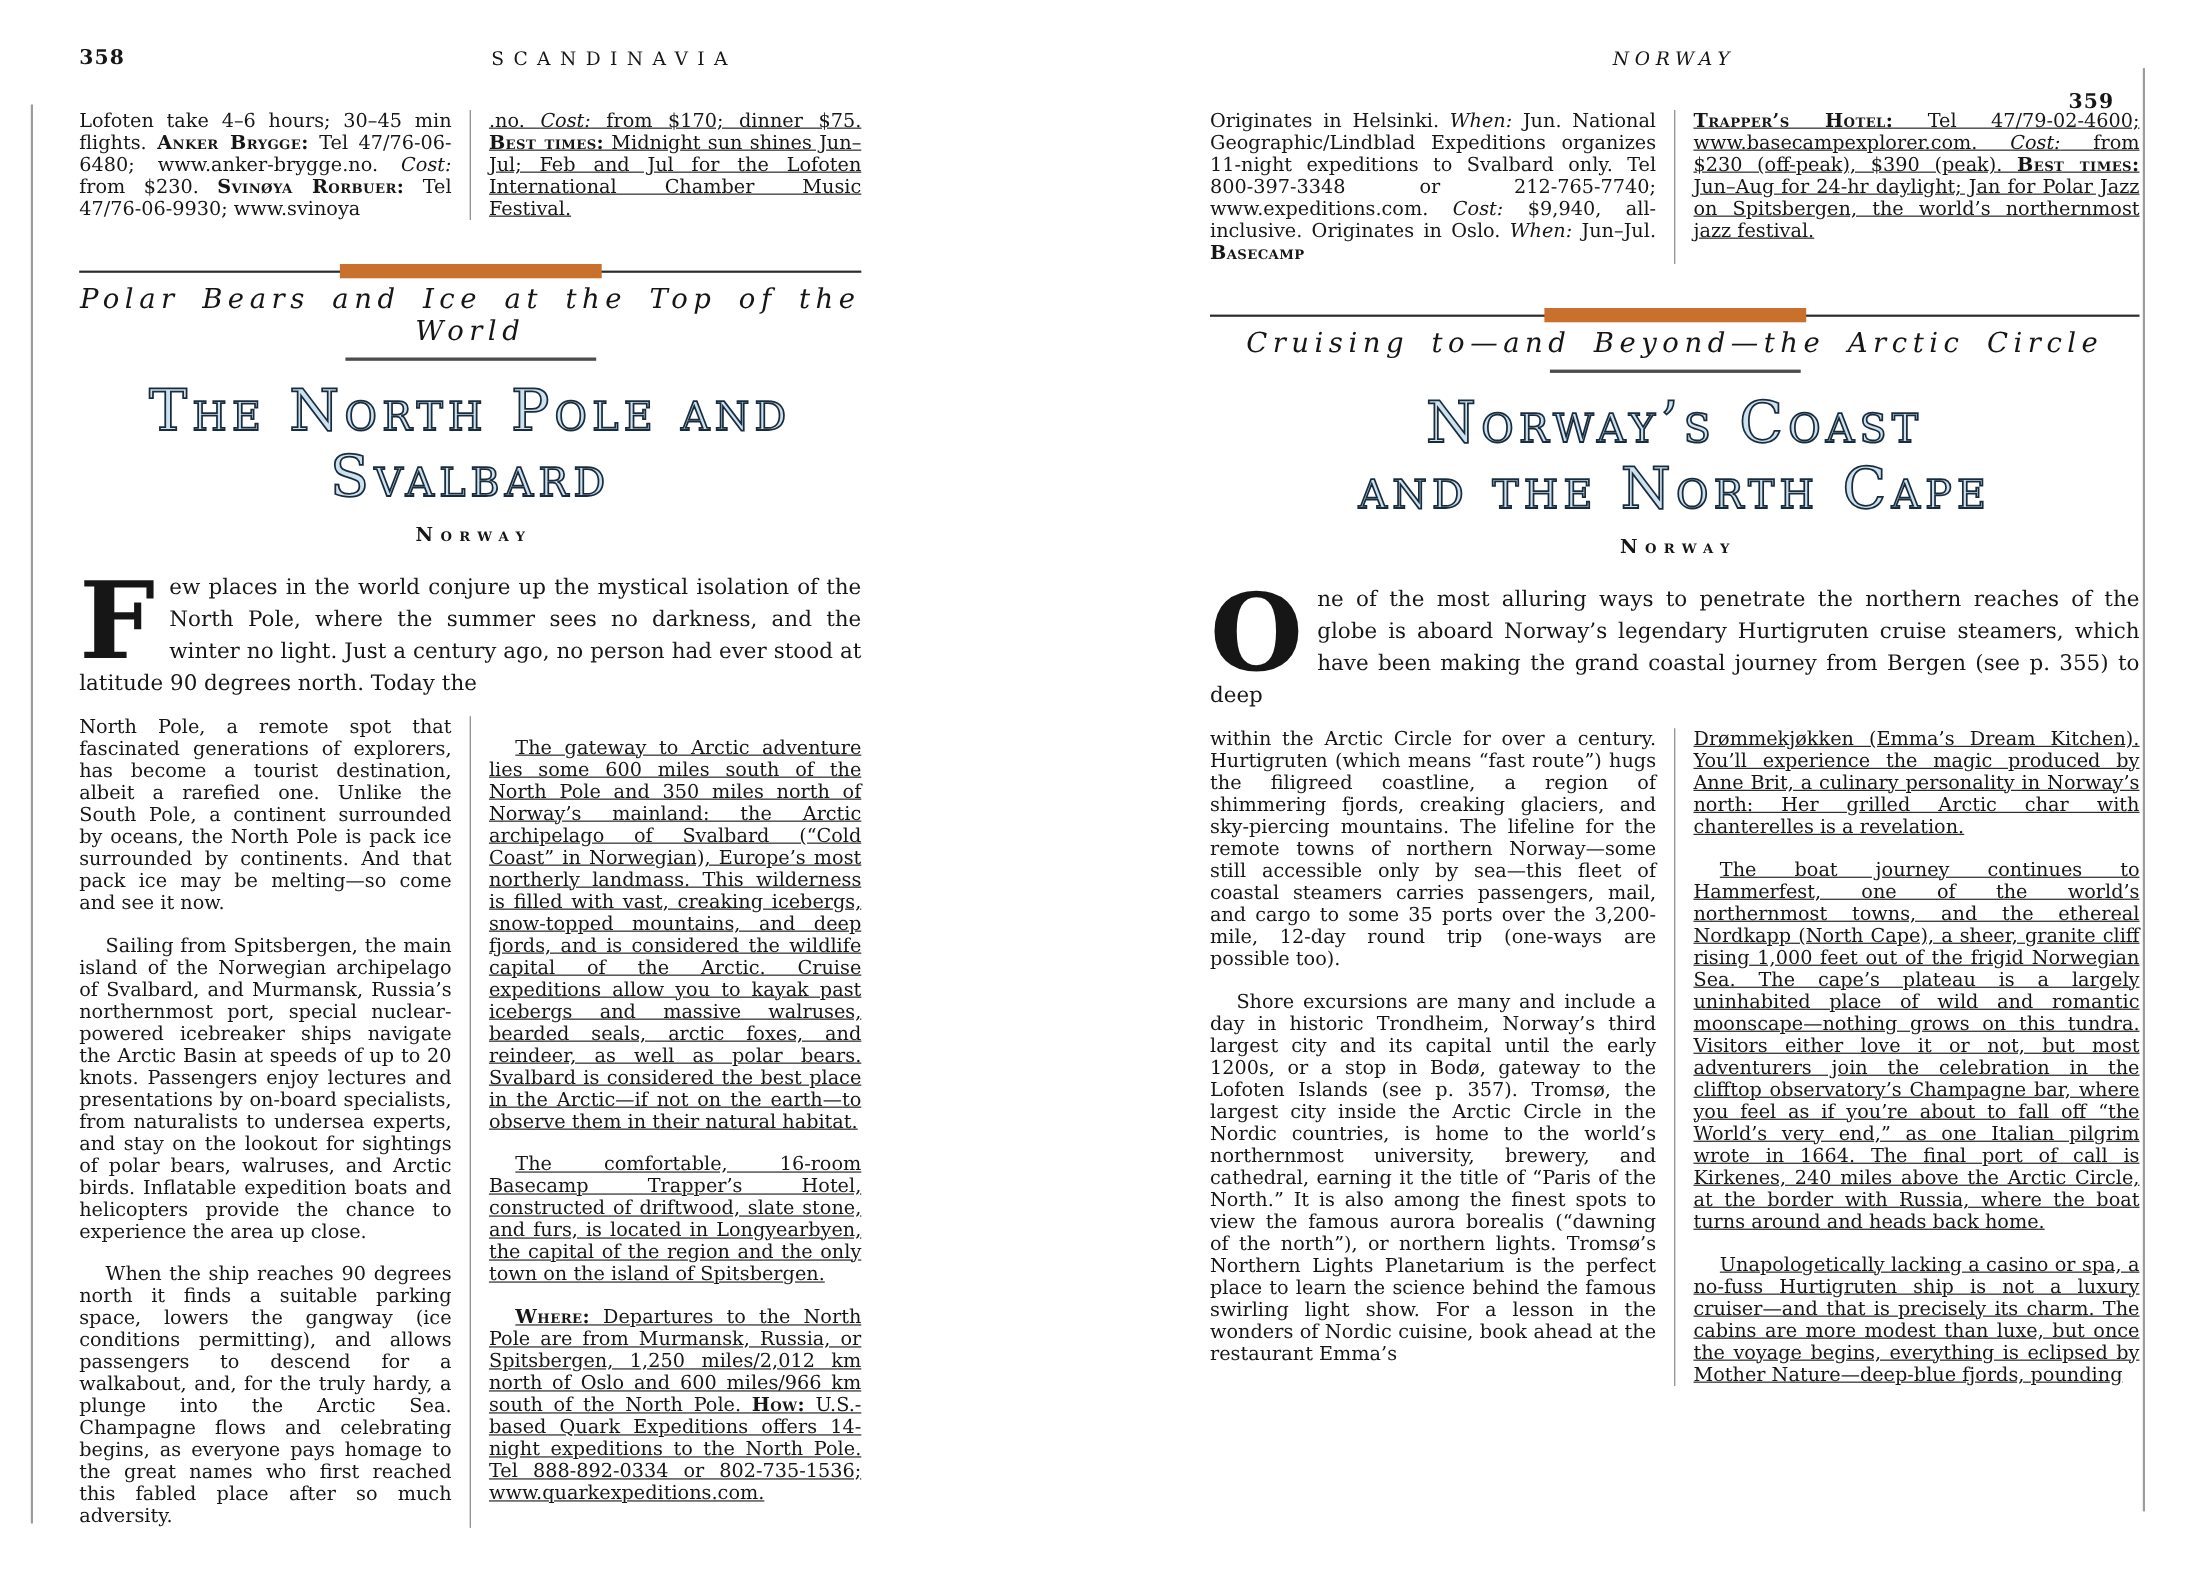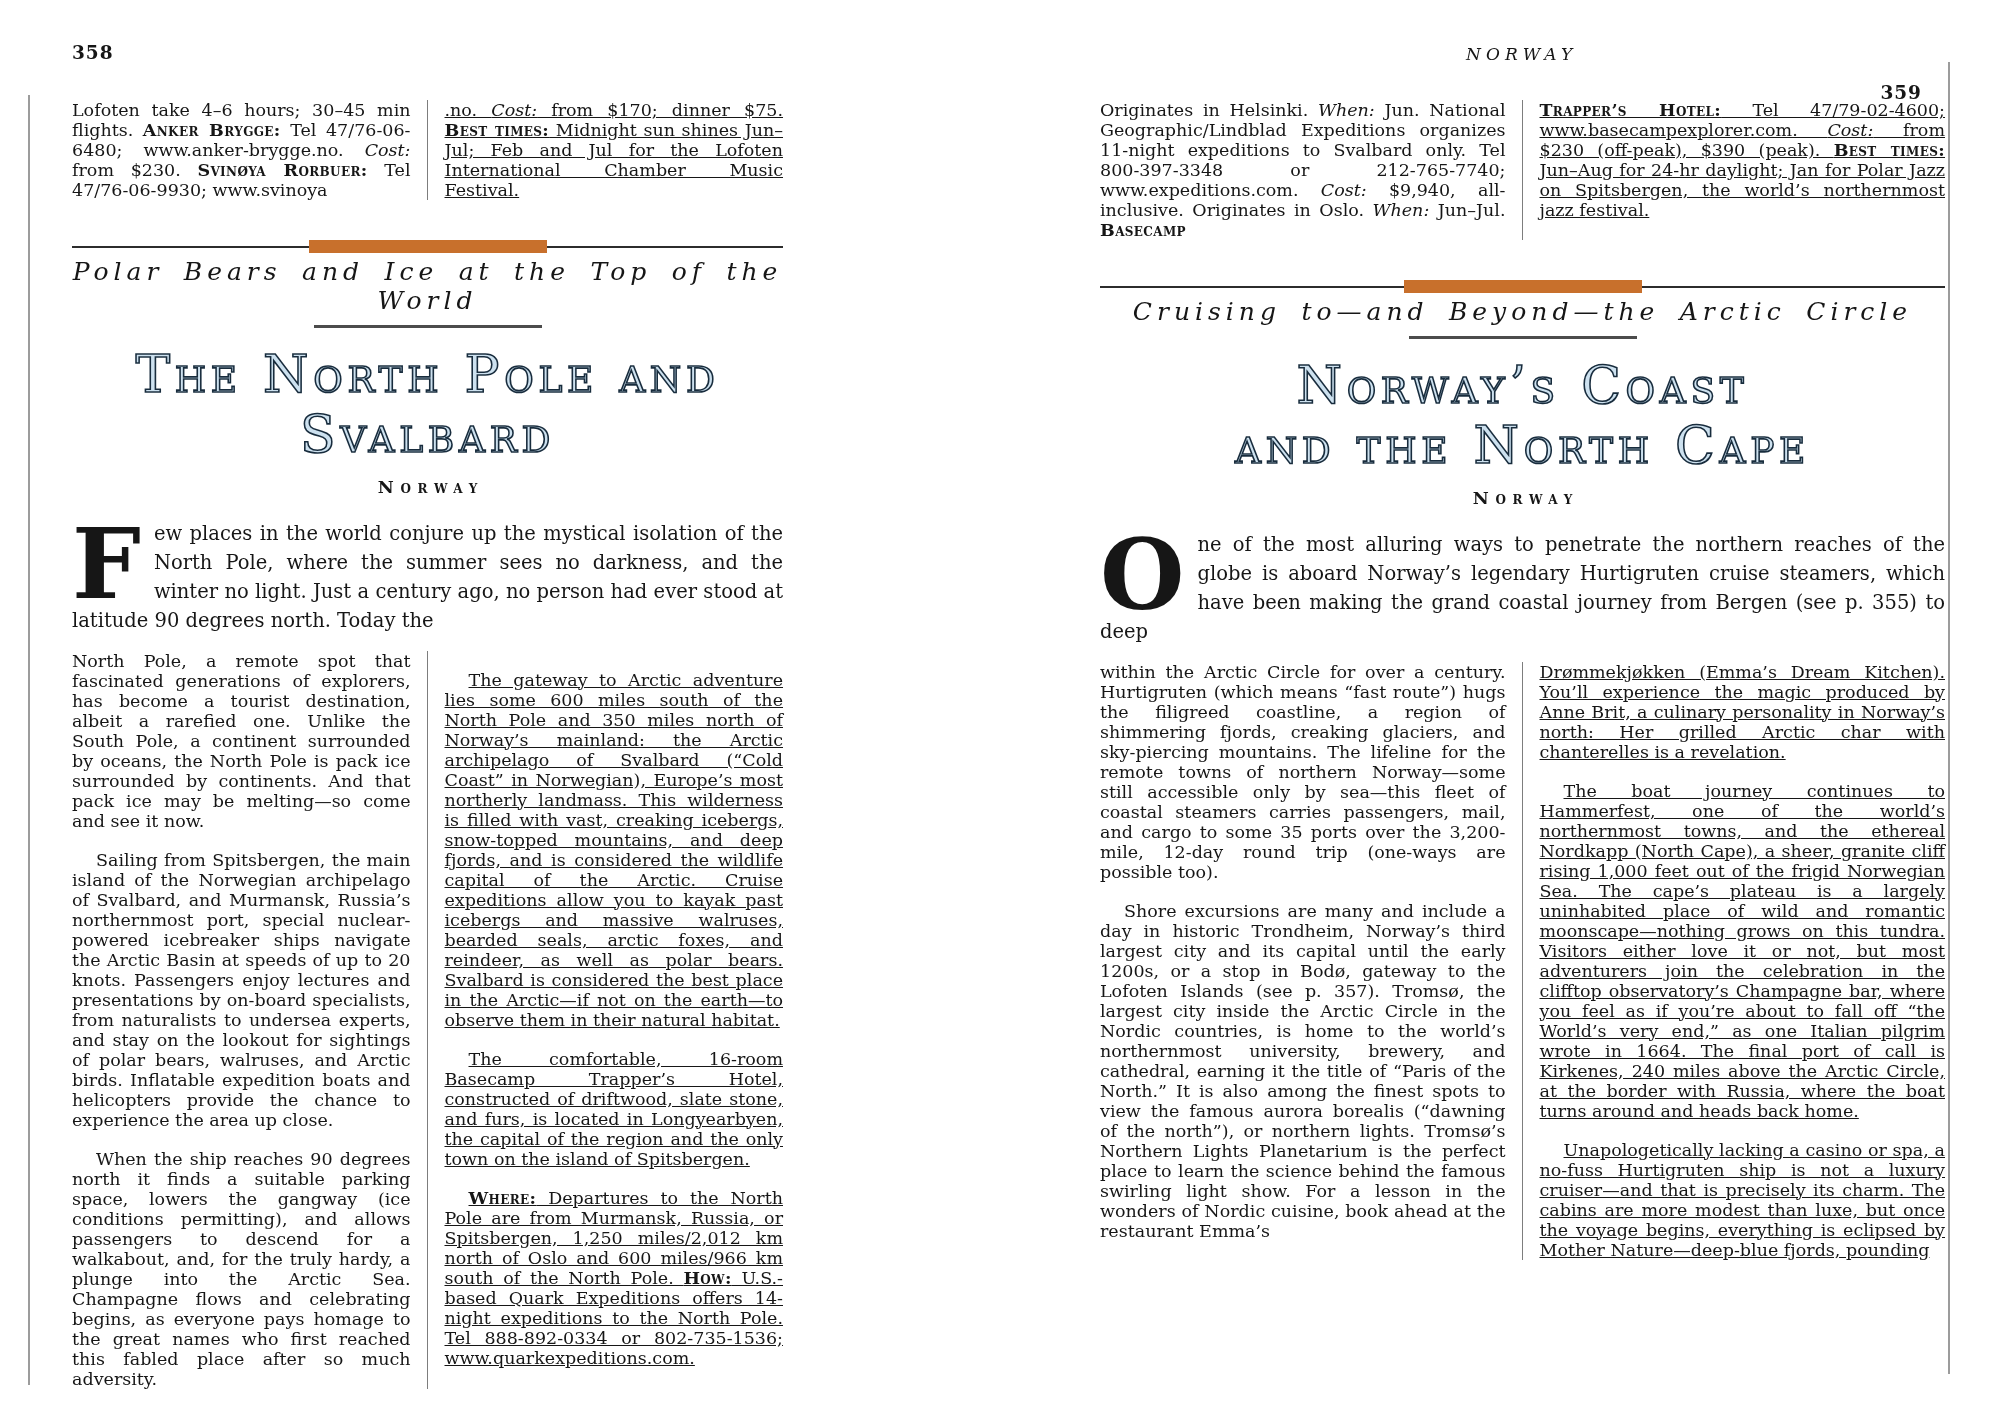--- a/index.html
+++ b/index.html
@@ -71,20 +71,21 @@
 
   .cols { margin-top:16px; }
 </style>
 </head>
 <body>
 
 <div class="page page-left">
   <div class="edge"></div>
   <div class="header">
     <span class="pagenum">358</span>
+    <span class="runhead">SCANDINAVIA</span>
   </div>
   <div class="textblock">
     <div class="ref bodytext">
       <div class="rcol">
           <p><span>Lofoten take 4–6 hours; 30–45 min flights. </span><span class="sc">Anker Brygge:</span><span> Tel 47/76-06-6480; www.anker-brygge.no. </span><span class="i">Cost:</span><span> from $230. </span><span class="sc">Svinøya Rorbuer:</span><span> Tel 47/76-06-9930; www.svinoya</span></p>
         </div>
       <div class="rcol second">
           <p><span>.no. </span><span class="i">Cost:</span><span> from $170; dinner $75. </span><span class="sc">Best times:</span><span> Midnight sun shines Jun–Jul; Feb and Jul for the Lofoten International Chamber Music Festival.</span></p>
         </div>
     </div>

